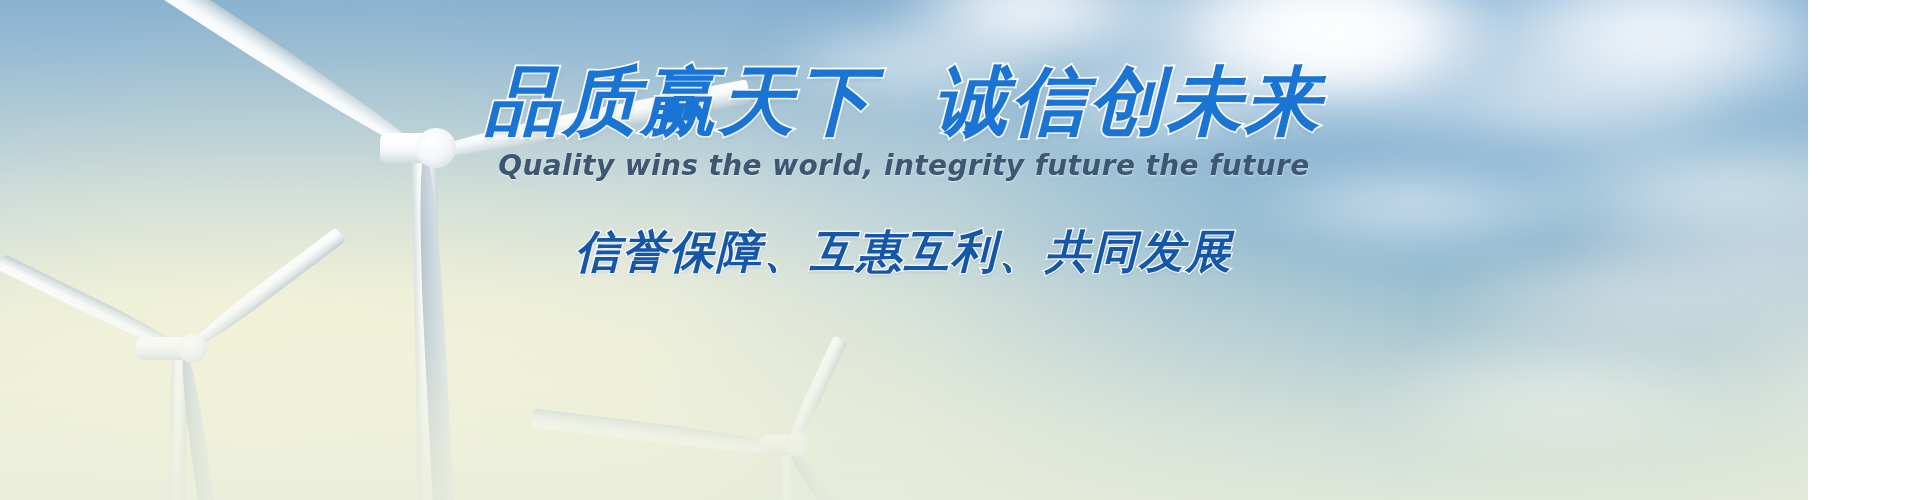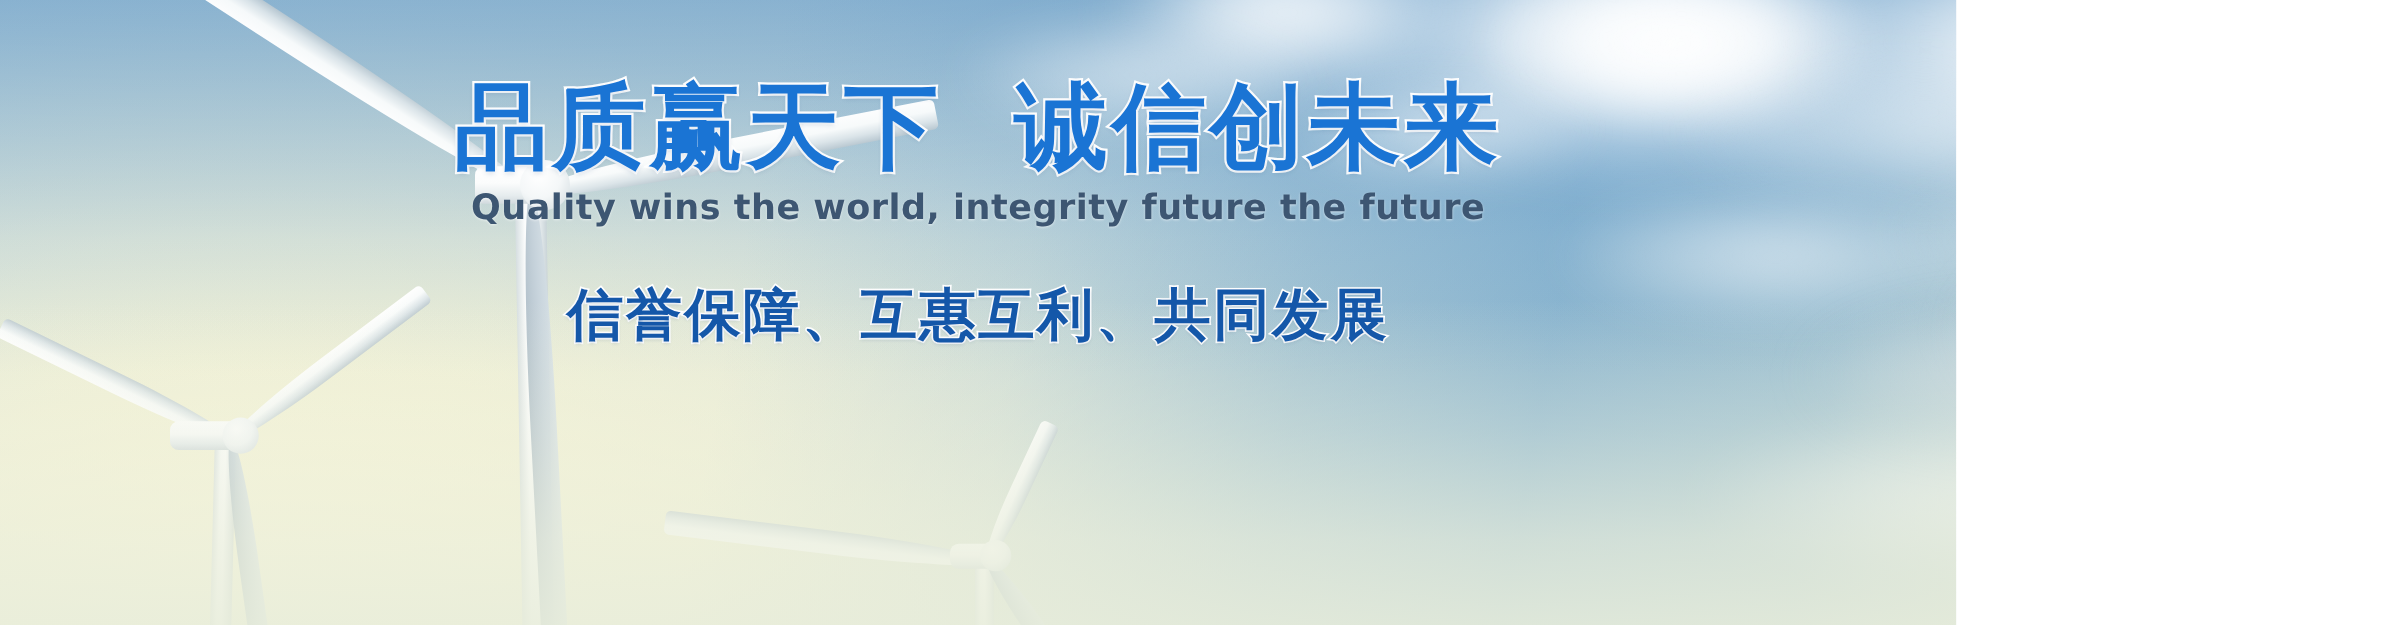--- a/index.html
+++ b/index.html
@@ -3,25 +3,26 @@
 <meta charset="utf-8">
 <style>
   html, body {
     margin: 0;
     padding: 0;
     background: #ffffff;
   }
 
   #banner {
     position: relative;
-    width: 1565px;
+    width: 1808px;
     height: 500px;
     overflow: hidden;
     font-family: "Liberation Sans", sans-serif;
     user-select: none;
+    font-style: italic;
   }
 
   
   .sky-base {
     position: absolute;
     inset: 0;
     background:
       linear-gradient(175deg,
         #b4cfdc 0%,
         #bcd3dc 18%,

